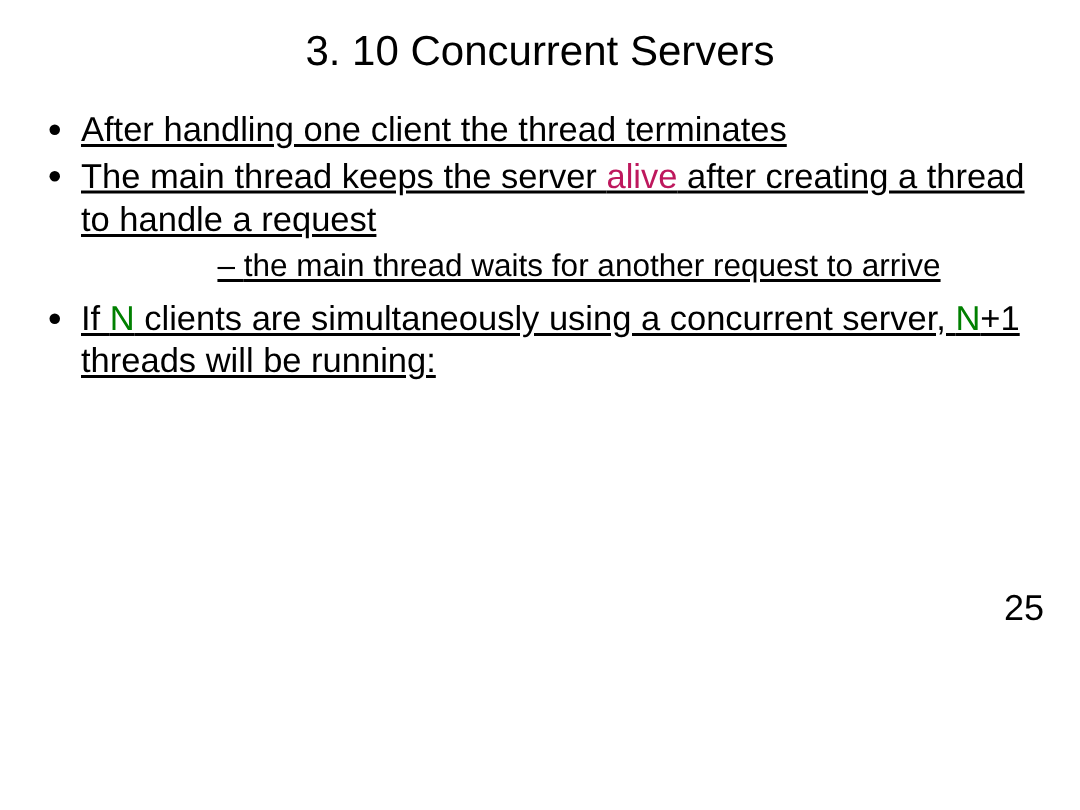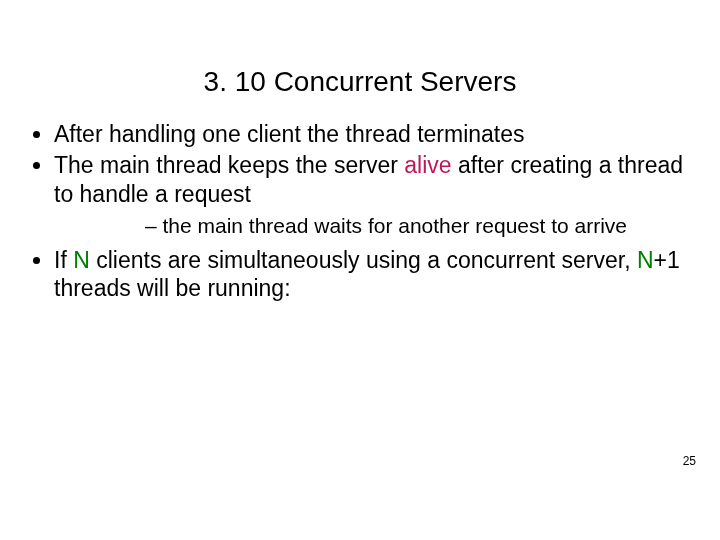--- a/index.html
+++ b/index.html
@@ -11,32 +11,32 @@
     font-family: Arial, Helvetica, sans-serif;
     color: #000;
     position: relative;
   }
   .slide {
     box-sizing: border-box;
     width: 720px;
     height: 434px;
     padding: 18px 28px 0 28px;
     position: relative;
-    margin-top: 48px;
   }
   .title {
     text-align: center;
     font-size: 28px;
     margin: 0 0 22px 0;
     font-weight: normal;
   }
   ul.level1 {
     margin: 0;
     padding-left: 26px;
     list-style: disc;
+    text-decoration: underline;
   }
   ul.level1 > li {
     font-size: 23px;
     line-height: 1.25;
     margin-bottom: 2px;
   }
   ul.level2 {
     margin: 4px 0 6px 0;
     padding-left: 26px;
     list-style: none;
@@ -51,21 +51,21 @@
   }
   ul.level2 > li::before {
     content: "– ";
   }
   .alive { color: #be185d; }
   .ncolor { color: #008000; }
   .pagenum {
     position: absolute;
     bottom: 14px;
     right: 24px;
-    font-size: 12px;
+    font-size: 24px;
     color: #000;
   }
 </style>
 </head>
 <body>
 
 <div class="slide">
 
   <h1 class="title">3. 10  Concurrent Servers</h1>
 

